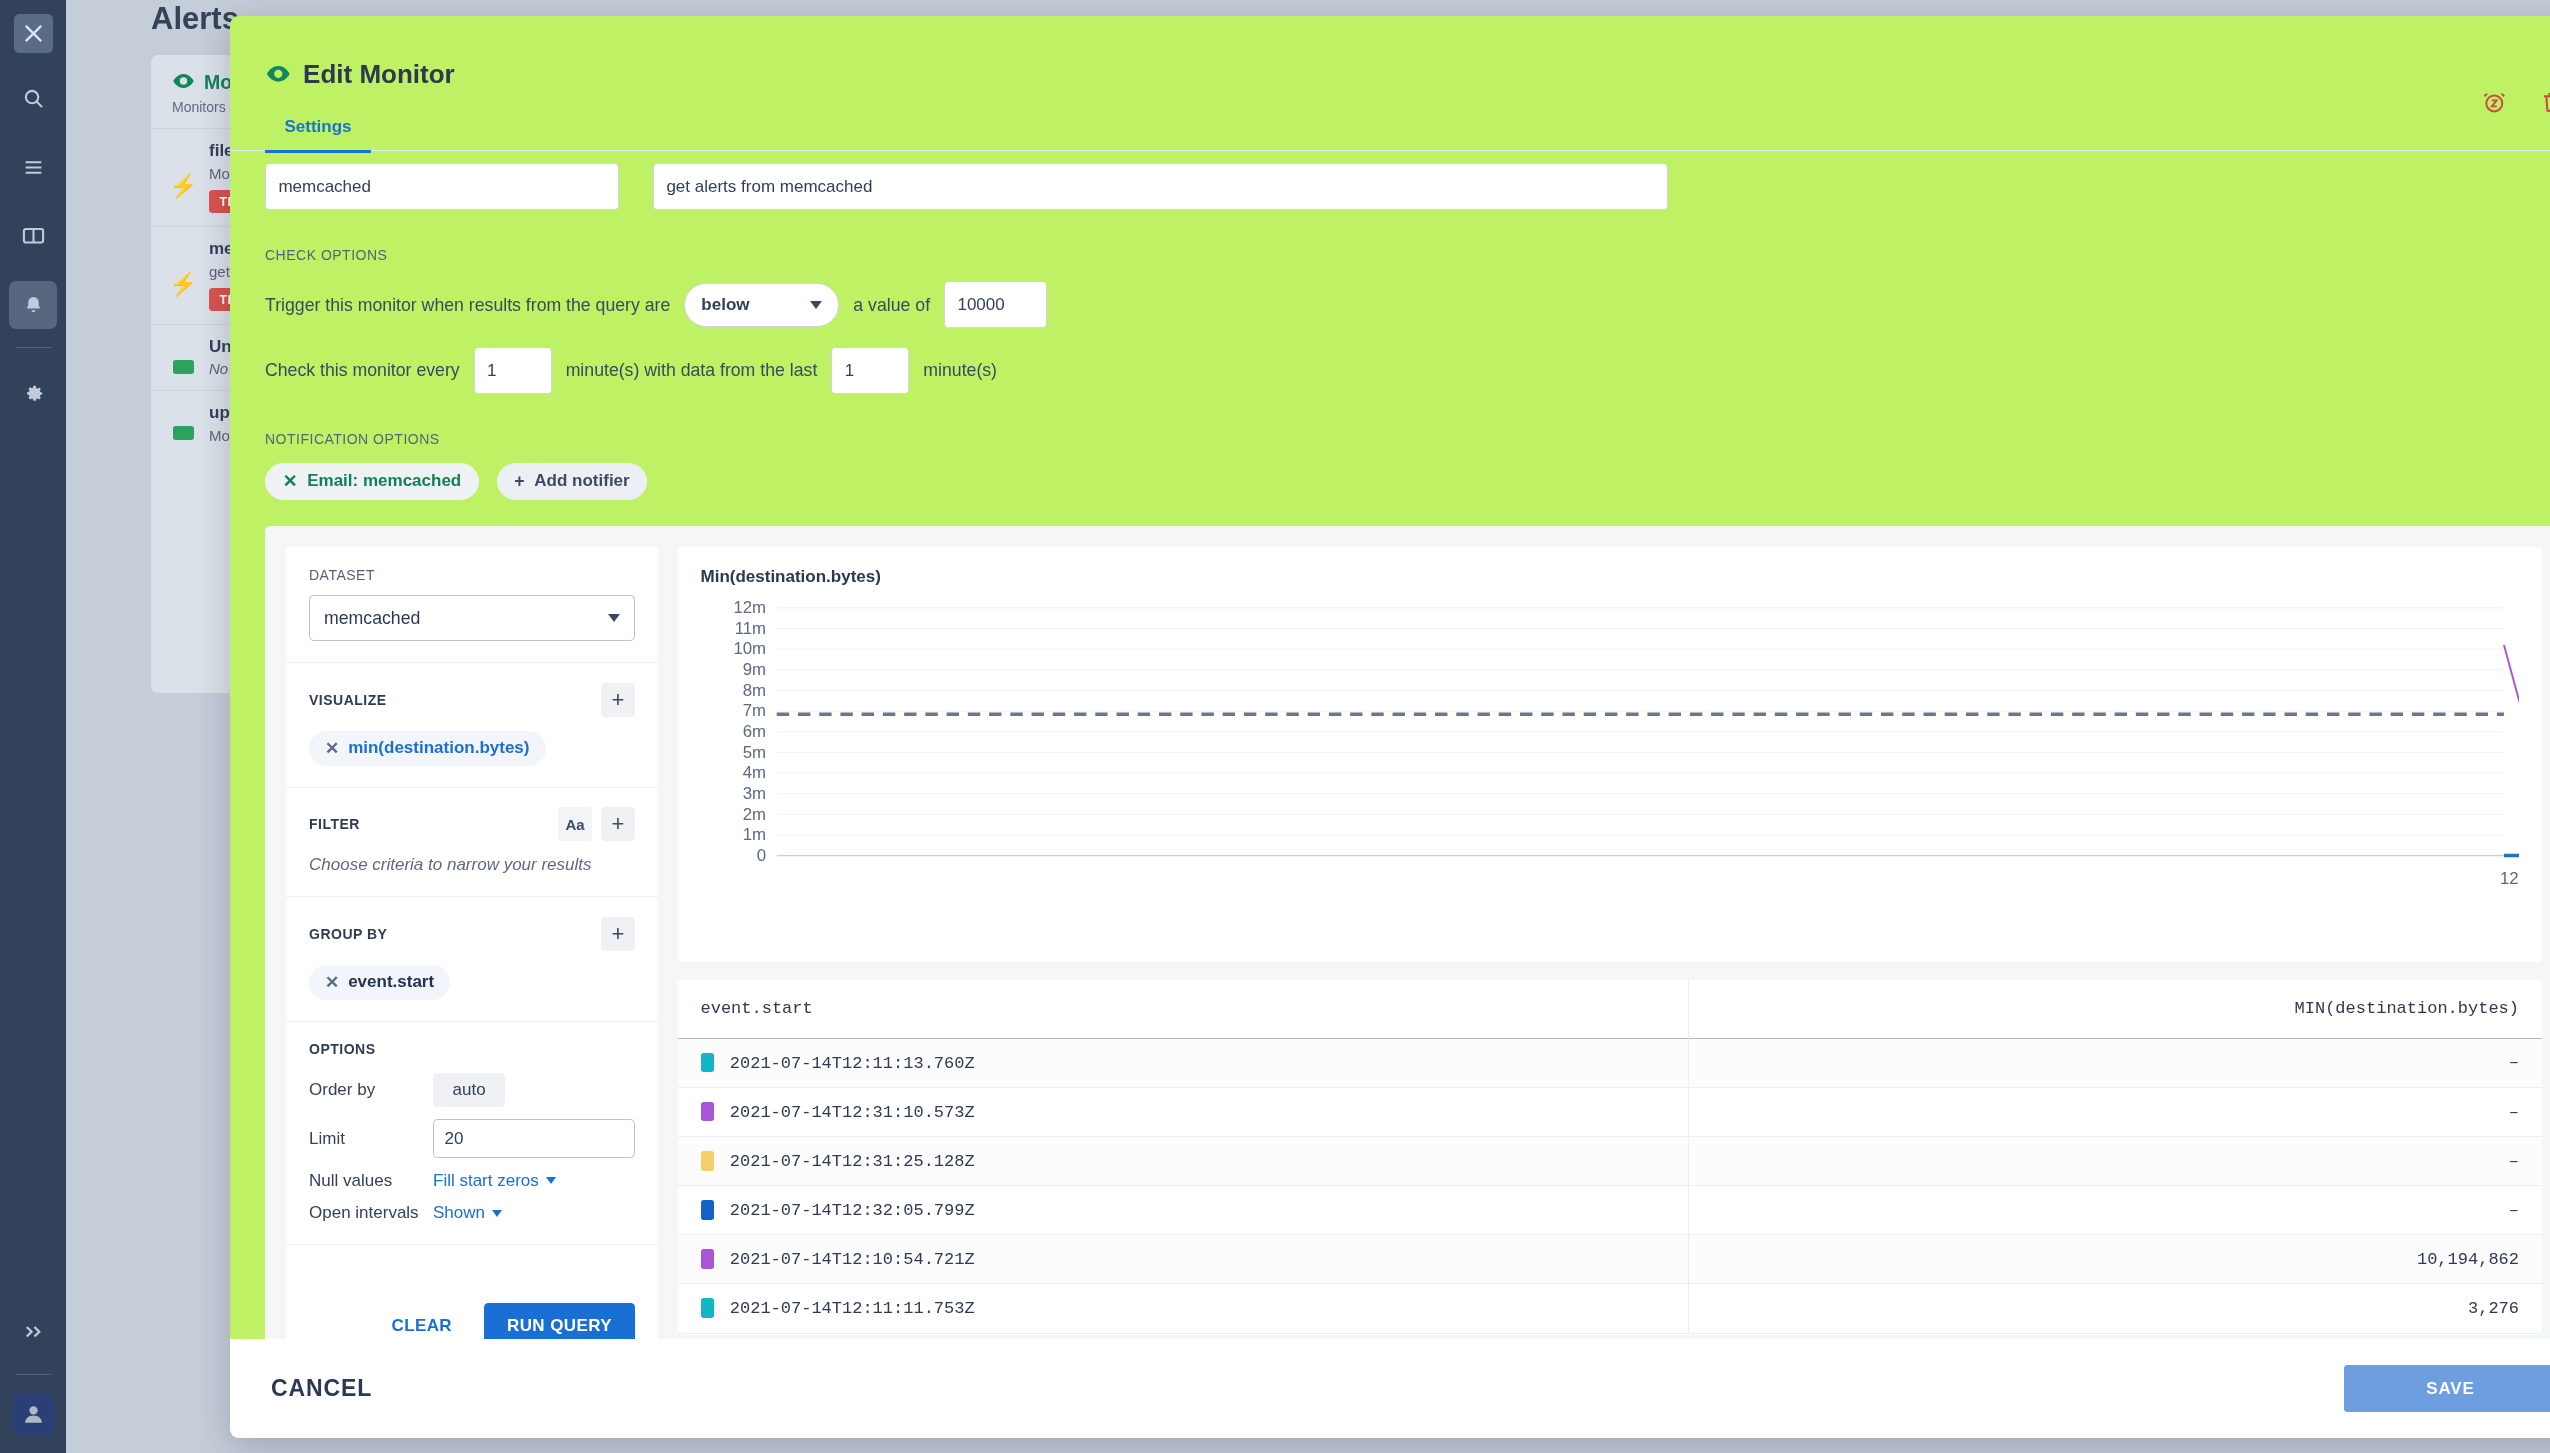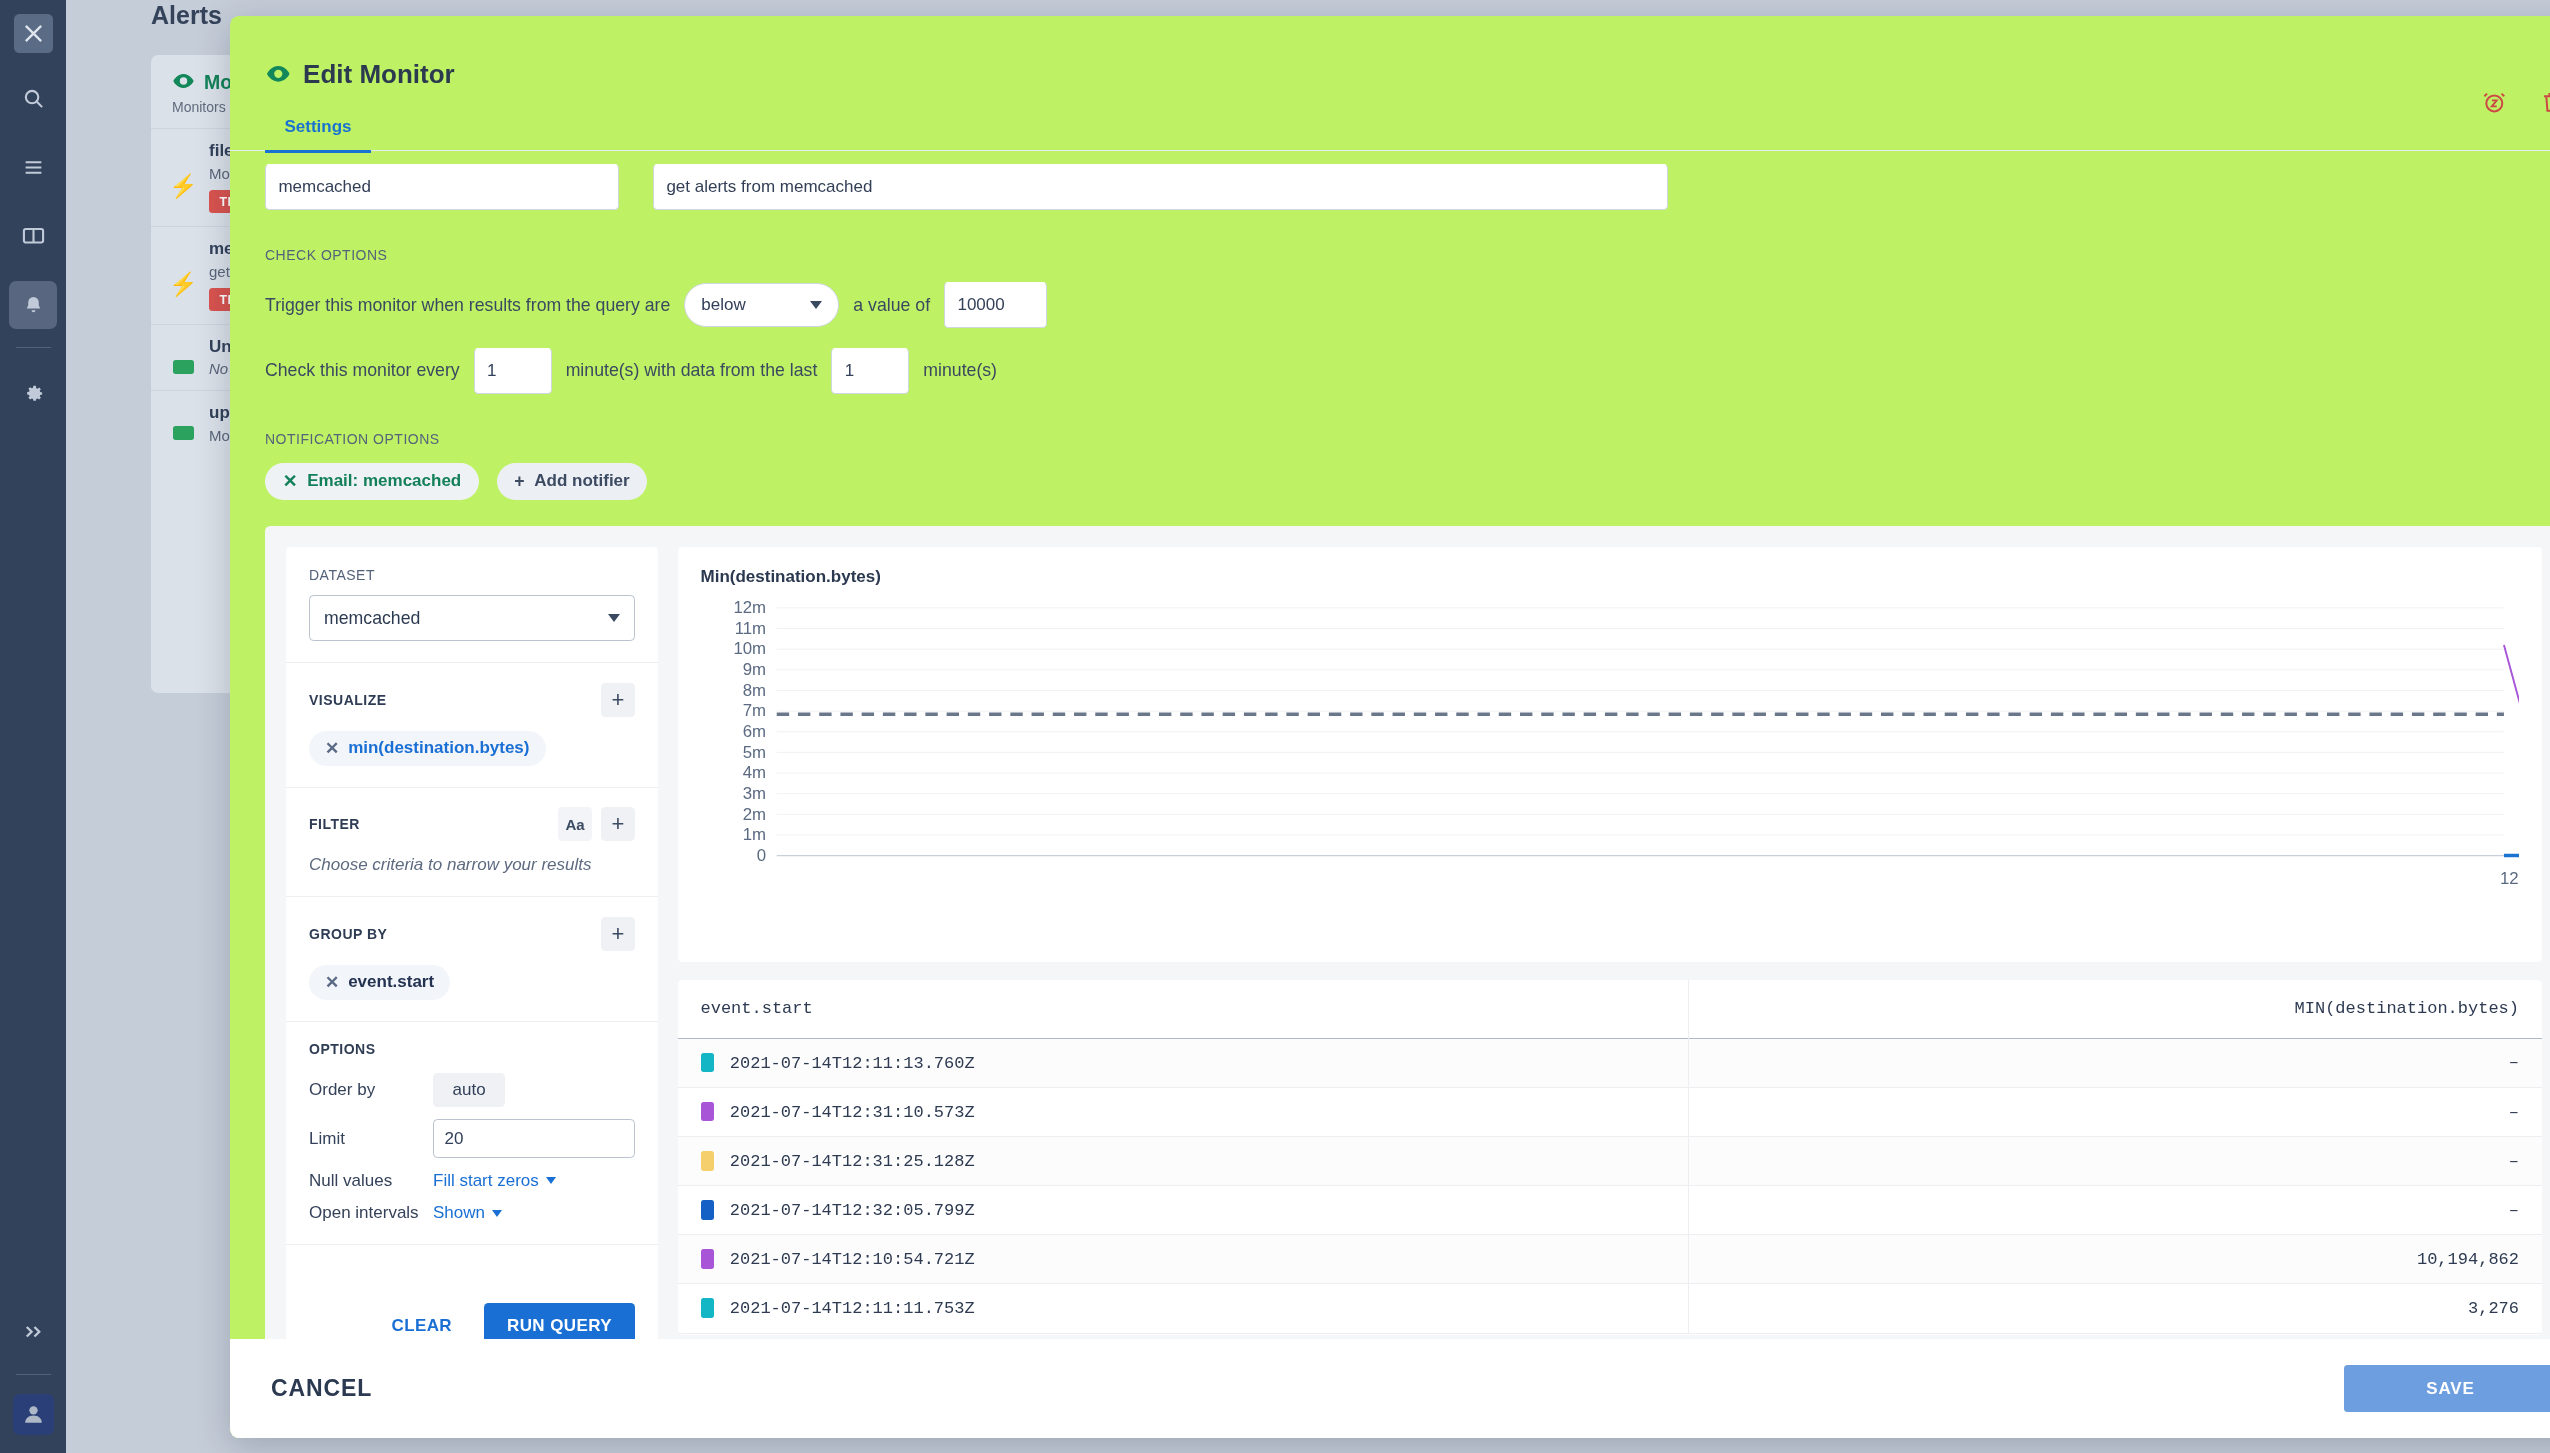--- a/index.html
+++ b/index.html
@@ -26,21 +26,21 @@
     display: flex; align-items: center; justify-content: center; color: #c1cad8;
   }
   .rail-icon.active { background: #58667f; }
   .rail-sep { width: 35px; height: 0.9px; background: #53617a; margin-top: 17.7px; }
   .rail-bottom { position: absolute; bottom: 17.7px; left: 0; width: 66px;
     display: flex; flex-direction: column; align-items: center; }
   .rail-avatar { width: 41px; height: 41px; border-radius: 7px; background: #2a3f77;
     display:flex; align-items:center; justify-content:center; margin-top: 19.5px; color:#aeb8c7; }
 
   .bg-main { position: absolute; left: 66px; top: 0; right: 0; bottom: 0; background: #c5cdd8; }
-  .bg-title { position: absolute; left: 85px; top: 1px; font-size: 25px; font-weight: 700; color: #34425a; }
+  .bg-title { position: absolute; left: 85px; top: 1px; font-size: 31px; font-weight: 700; color: #34425a; }
   .bg-card {
     position: absolute; left: 85px; top: 55px; width: 798px; height: 638px;
     background: #dbe1e9; border-radius: 7px; overflow: hidden;
   }
   .bg-card-head { padding: 16px 21px 12.4px 21px; }
   .bg-card-head .t { display:flex; align-items:center; gap:8.9px; font-size: 19.5px; font-weight:700; color:#128257;}
   .bg-card-head .s { margin-top: 5.3px; font-size: 14px; color:#5f6b7d; }
   .bg-row { border-top: 0.9px solid #cdd4df; padding: 12.4px 21px 12.4px 21px; display:flex; gap:14px; }
   .bg-row .mark { width: 23px; flex: none; display:flex; align-items:center; justify-content:center; padding-top: 19.5px;}
   .bg-row .bolt { color:#d9534f; font-size: 23px; }
@@ -76,21 +76,21 @@
   }
   .in-name { width: 354px; }
   .in-desc { width: 1015px; }
 
   .section-label { font-size: 14px; letter-spacing: 0.5px; color:#55637a; margin-top: 37px; }
 
   .opt-line { display:flex; align-items:center; gap:14px; margin-top: 19.5px; font-size: 17.7px; color:#3b4960; }
   .select {
     width: 155px; height: 44px; border:0.9px solid #cfd6e0; border-radius: 23px;
     display:flex; align-items:center; justify-content:space-between; padding: 0 16px;
-    font-size: 17px; color:#33405a; background:#fff;
+    font-size: 17px; color:#33405a; background:#fff;font-weight:bold;
   }
   .caret { border-left: 6.2px solid transparent; border-right: 6.2px solid transparent;
     border-top: 8px solid #3a4860; }
   .num-input {
     height: 46px; border:0.9px solid #cfd6e0; border-top-color:#fff; border-radius:4.4px;
     display:flex; align-items:center; padding: 0 12.4px; font-size:17px; color:#33405a; background:#fff;
   }
   .w-value { width: 103px; }
   .w-small { width: 78px; }
 

